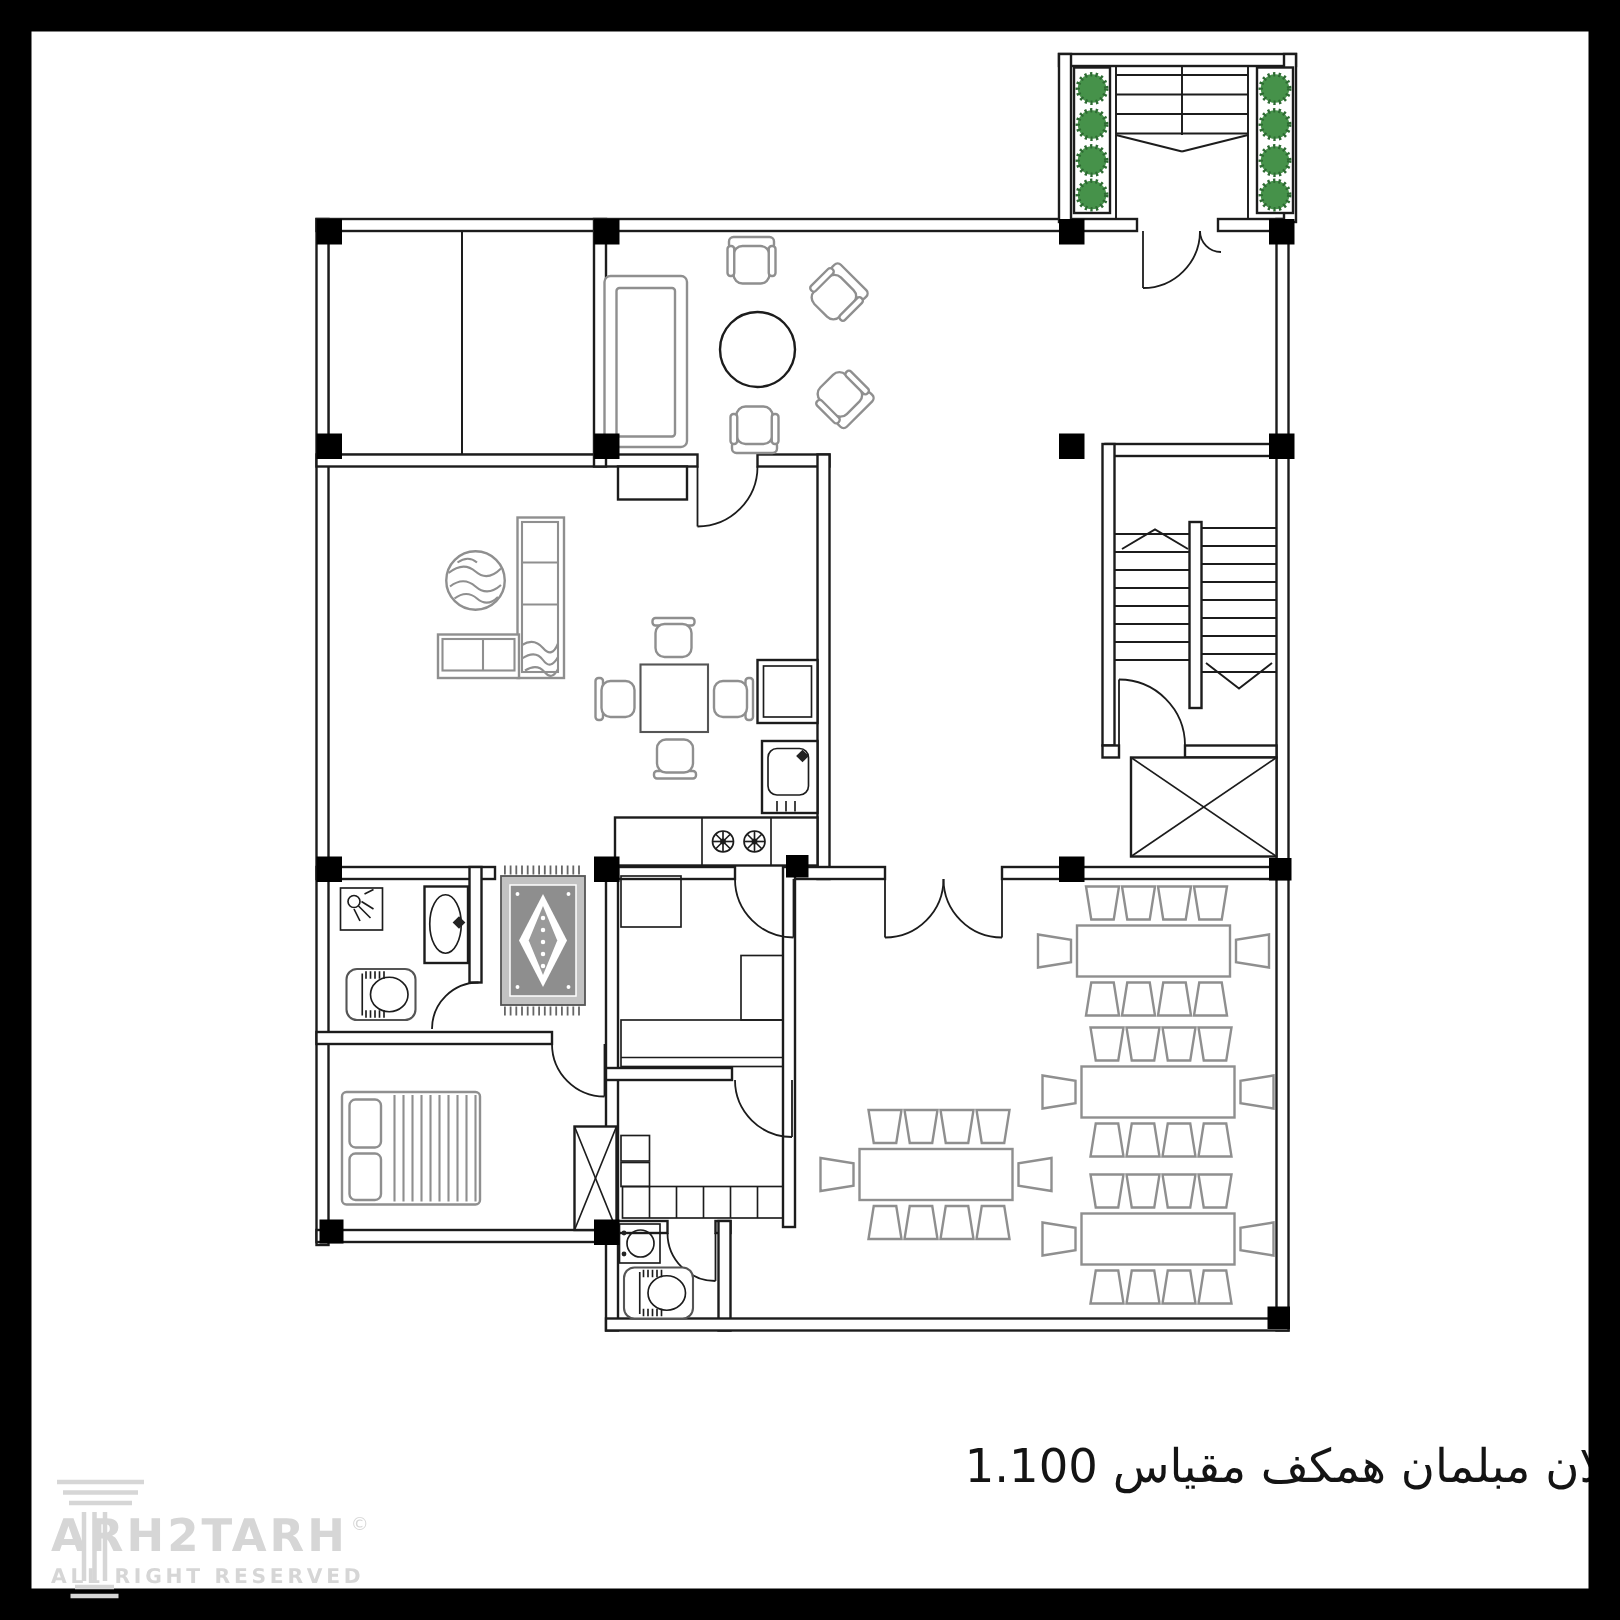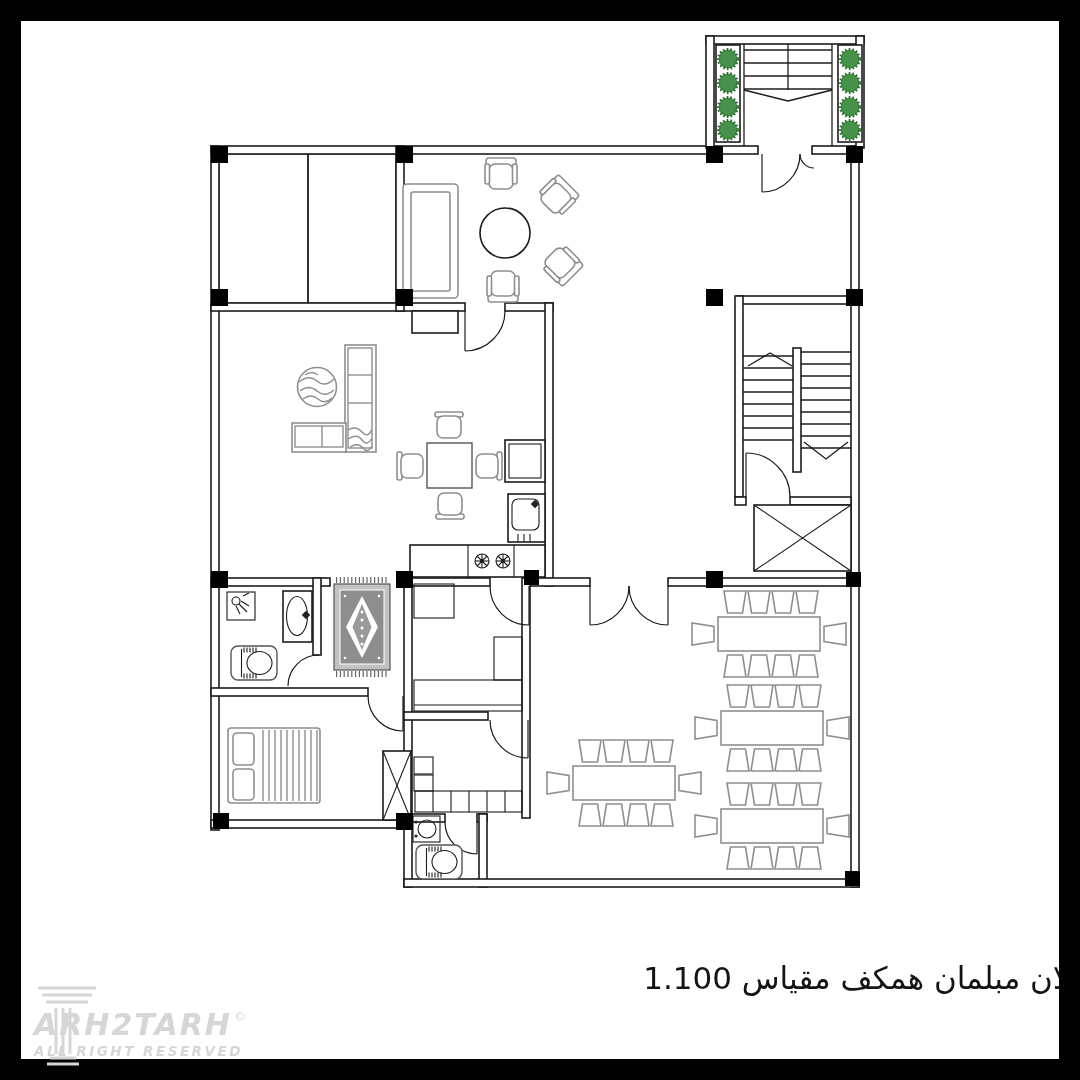--- a/index.html
+++ b/index.html
@@ -16,21 +16,21 @@
   .col {fill:var(--column,#000);stroke:none;}
   .furn{fill:#fff;stroke:var(--furniture,#8f8f8f);stroke-width:1.6;}
   .furnln{fill:none;stroke:var(--furniture,#8f8f8f);stroke-width:1.4;}
   .dk  {fill:#fff;stroke:#555;stroke-width:1.4;}
   .hl  {stroke:#222;stroke-width:1.05;}
   .plant{fill:var(--plant-fill,#46924a);stroke:var(--plant-edge,#2e6b33);stroke-width:3;stroke-dasharray:1.5 2.1;}
   .fringe{stroke:#666;stroke-width:6;stroke-dasharray:1.2 2.6;fill:none;}
   .caption{position:absolute;left:0;right:0;top:960px;text-align:right;
            direction:rtl;font-size:31px;color:var(--caption,#141414);letter-spacing:.5px;}
   .logo{position:absolute;left:36px;top:984px;display:flex;align-items:flex-start;color:var(--logo,#d4d4d4);z-index:6;}
-  .logo-text{margin-left:-2px;margin-top:26px;line-height:1;font-style:italic;}
+  .logo-text{margin-left:-2px;margin-top:26px;line-height:1;}
   .logo-brand{font-size:30px;font-weight:bold;letter-spacing:2px;}
   .logo-copy{font-size:12px;vertical-align:14px;margin-left:2px;}
   .logo-tag{font-size:13.5px;letter-spacing:2.5px;margin-top:5px;font-weight:bold;}
 </style>
 </head>
 <body>
 
 <div class="frame"></div>
 
 <svg width="1080" height="1080" viewBox="0 0 1080 1080">

